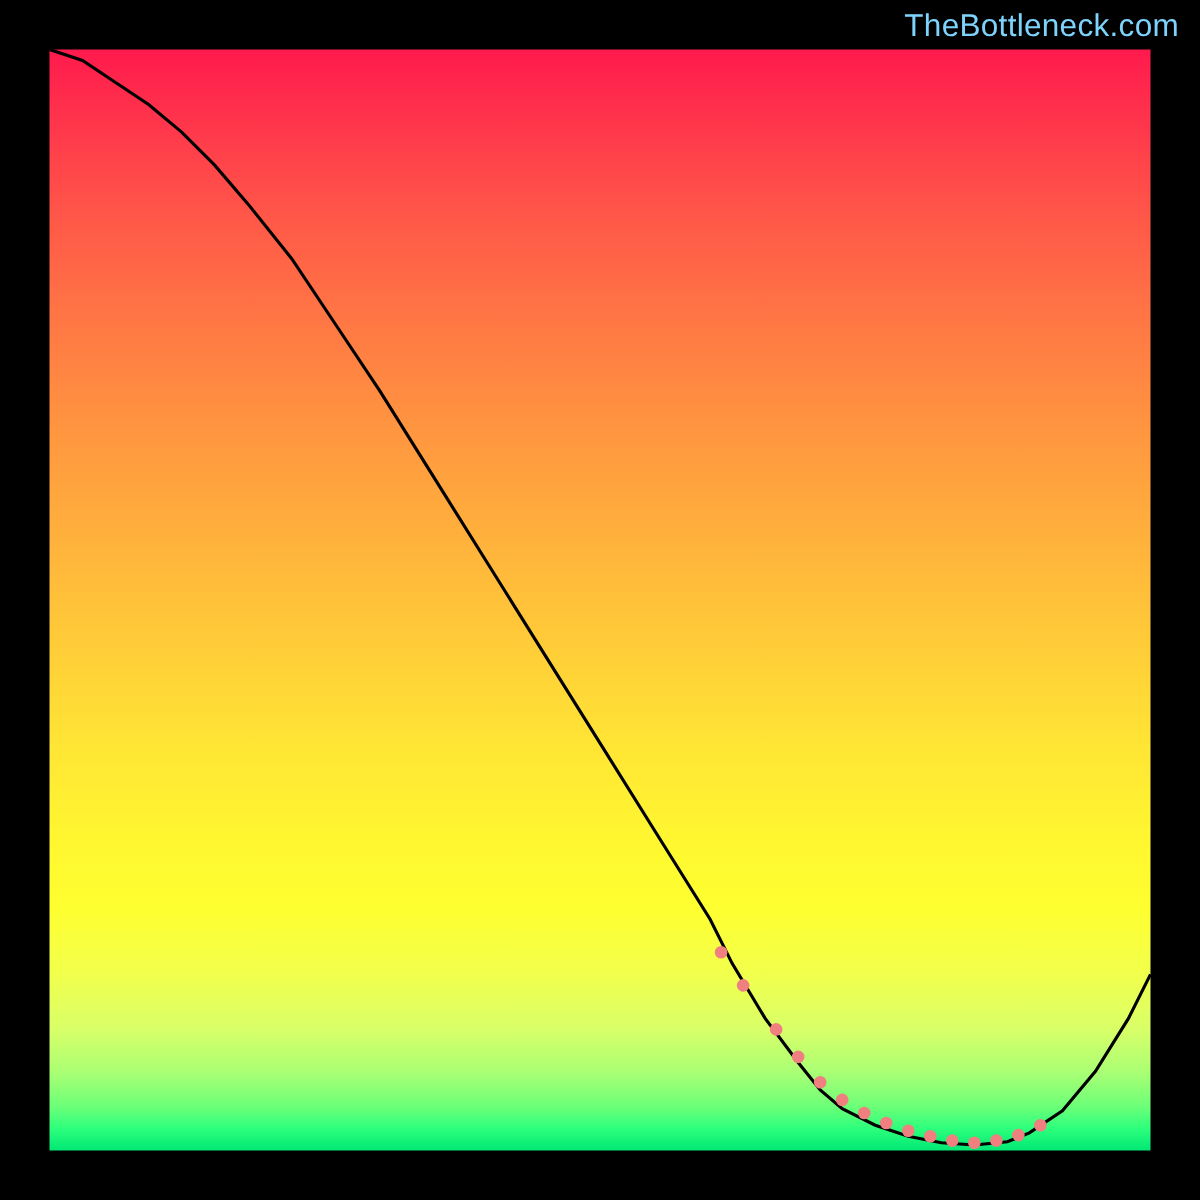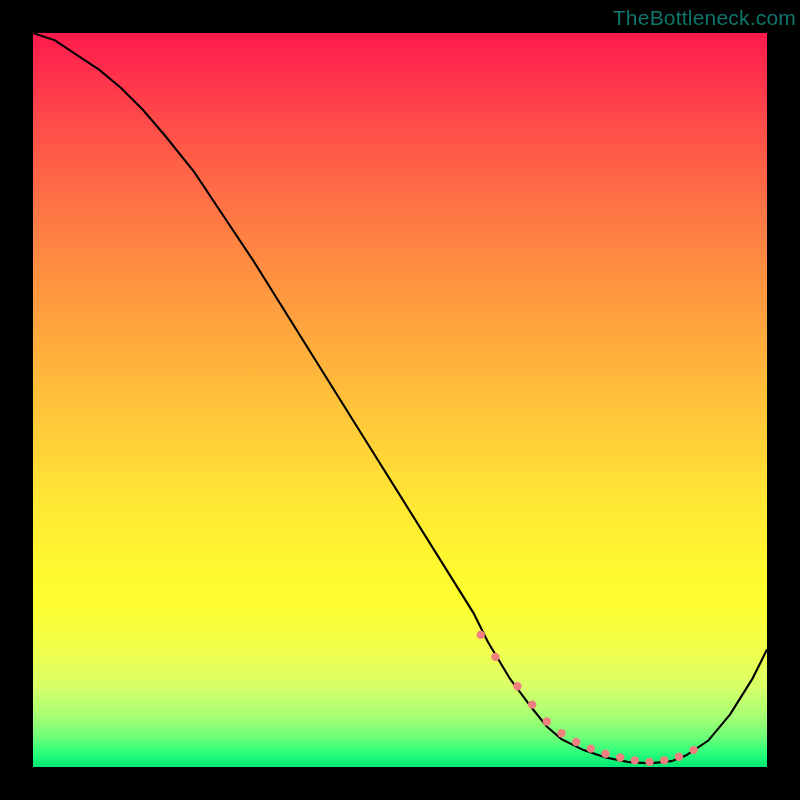--- a/index.html
+++ b/index.html
@@ -42,22 +42,22 @@
       #d8ff68 89%,
       #a8ff74 93%,
       #6cff78 96%,
       #2dff7c 98%,
       #00e874 100%
     );
   }
   .watermark {
     position: absolute;
     top: 6px;
-    right: 4px;
-    color: #0f766e;
+    right: 14px;
+    color: #7dd3fc;
     font-size: 21px;
     font-weight: 500;
     letter-spacing: 0.2px;
     user-select: none;
   }
   svg.curve {
     position: absolute;
     left: 0;
     top: 0;
     width: 734px;

